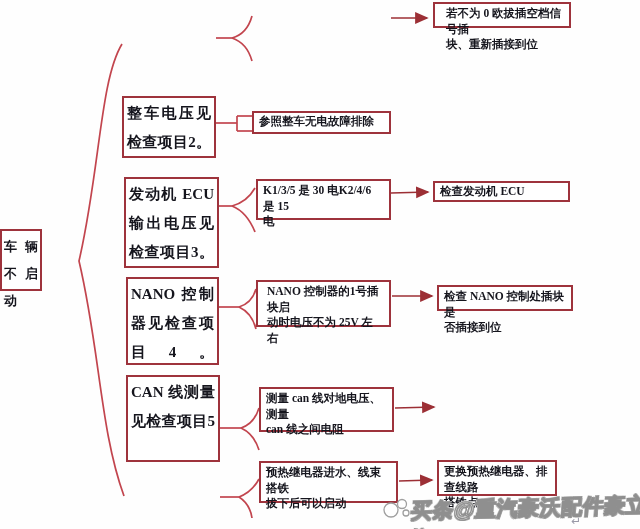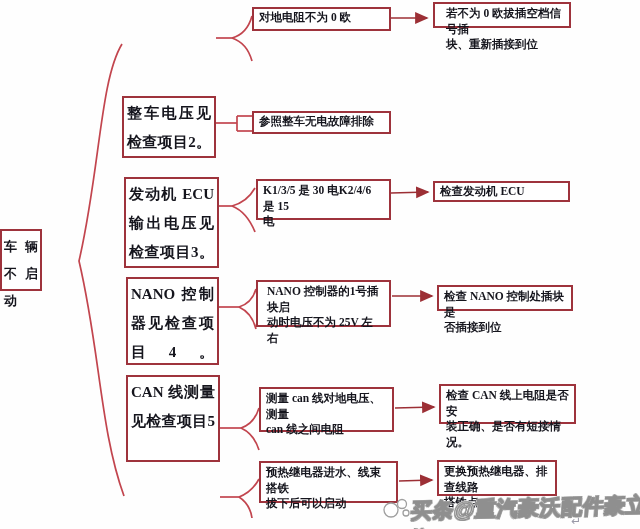--- a/index.html
+++ b/index.html
@@ -102,38 +102,35 @@
     </g>
   </svg>
 
   <div class="node root" style="left:0;top:229px;width:42px;height:62px;font-family:Liberation Serif, serif;">车辆不启动</div>
 
   <div class="node check" style="left:122px;top:96px;width:94px;height:62px;">整车电压见检查项目2。</div>
   <div class="node check" style="left:124px;top:177px;width:95px;height:91px;">发动机 ECU 输出电压见检查项目3。</div>
   <div class="node check" style="left:126px;top:277px;width:93px;height:88px;">NANO 控制器见检查项目4。</div>
   <div class="node check" style="left:126px;top:375px;width:94px;height:87px;">CAN 线测量见检查项目5</div>
 
-  <div class="node leaf one" style="left:252px;top:7px;width:139px;height:24px;">对地电阻不为 0 欧</div>
   <div class="node leaf one" style="left:252px;top:111px;width:139px;height:23px;">参照整车无电故障排除</div>
   <div class="node leaf" style="left:256px;top:179px;width:135px;height:41px;">K1/3/5 是 30 电K2/4/6 是 15
 电</div>
   <div class="node leaf" style="left:256px;top:280px;width:135px;height:47px;padding-left:9px;">NANO 控制器的1号插块启
 动时电压不为 25V 左右</div>
   <div class="node leaf" style="left:259px;top:387px;width:135px;height:45px;">测量 can 线对地电压、测量
 can 线之间电阻</div>
   <div class="node leaf" style="left:259px;top:461px;width:139px;height:42px;">预热继电器进水、线束搭铁
 拔下后可以启动</div>
 
   <div class="node leaf" style="left:433px;top:2px;width:138px;height:26px;padding-left:11px;">若不为 0 欧拔插空档信号插
 块、重新插接到位</div>
   <div class="node leaf one" style="left:433px;top:181px;width:137px;height:21px;">检查发动机 ECU</div>
   <div class="node leaf" style="left:437px;top:285px;width:136px;height:26px;">检查 NANO 控制处插块是
 否插接到位</div>
-  <div class="node leaf" style="left:439px;top:384px;width:137px;height:40px;">检查 CAN 线上电阻是否安
-装正确、是否有短接情况。</div>
   <div class="node leaf" style="left:437px;top:460px;width:120px;height:36px;">更换预热继电器、排查线路
 搭铁点。</div>
 
   <svg class="wm-logo" width="34" height="28" viewBox="0 0 34 28">
     <g fill="#ffffff" stroke="#9f9f9f" stroke-width="1.3">
       <circle cx="11" cy="15" r="7"></circle>
       <circle cx="22" cy="9" r="4.5"></circle>
       <circle cx="26" cy="18" r="3"></circle>
     </g>
   </svg>

